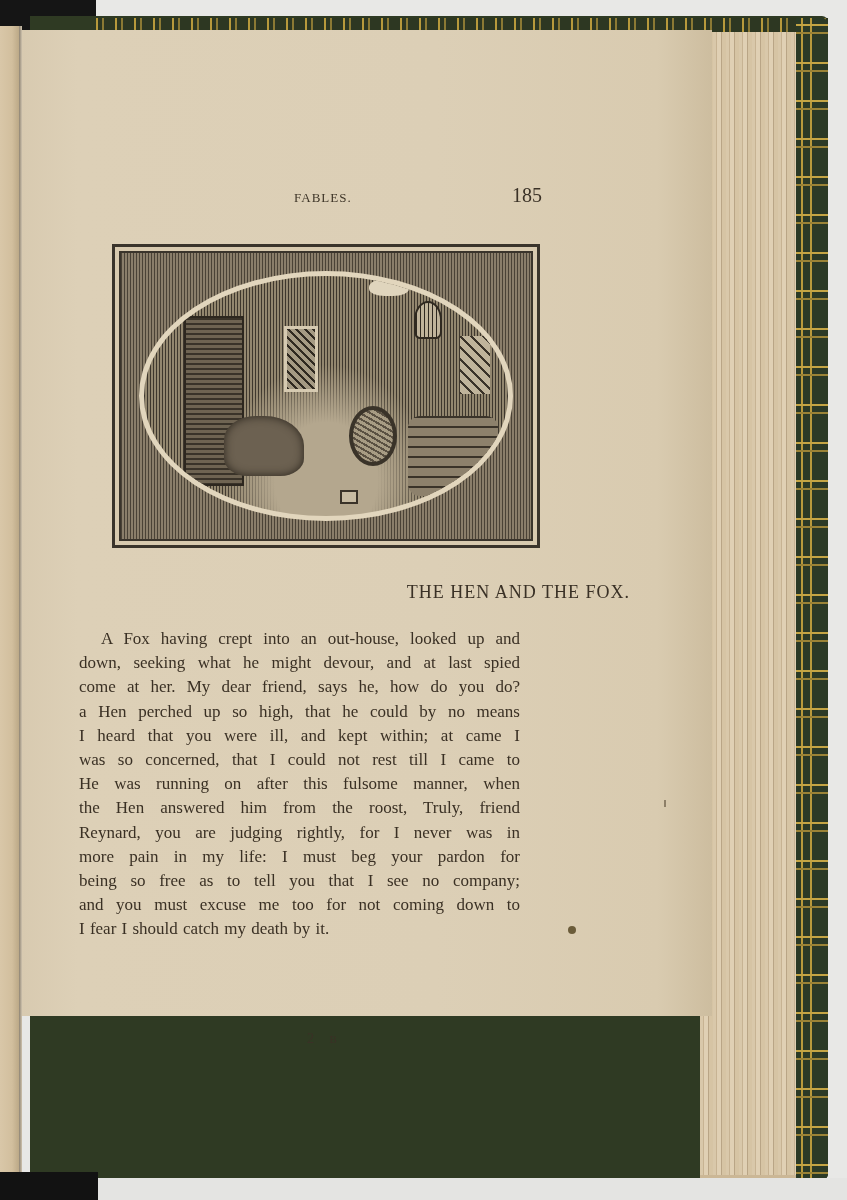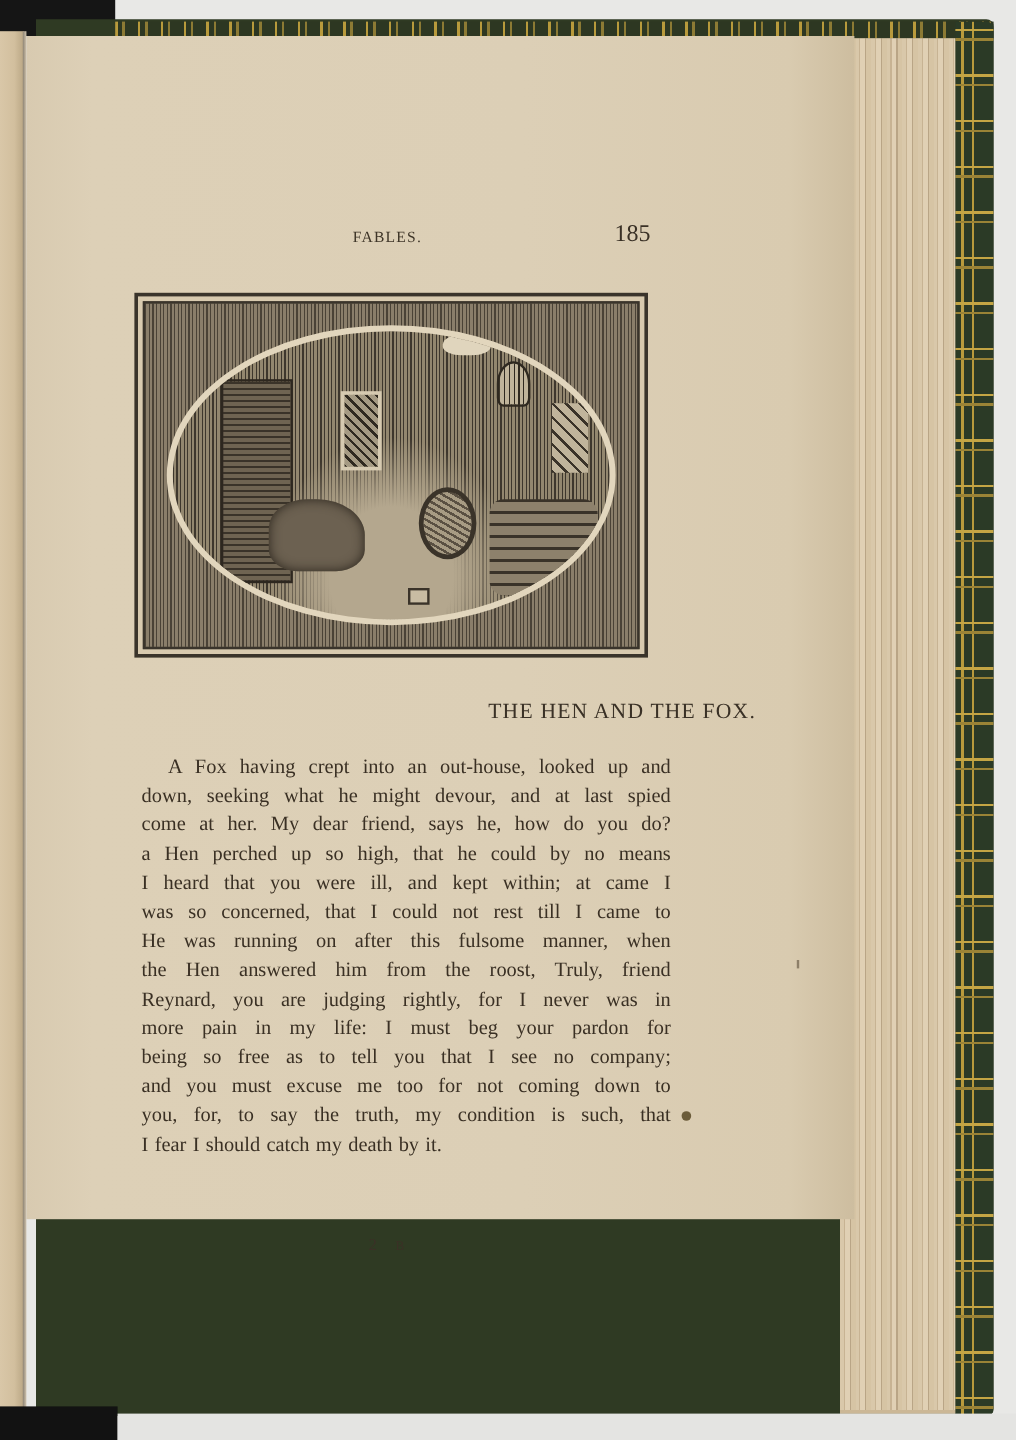--- a/index.html
+++ b/index.html
@@ -140,21 +140,21 @@
       background: #c8bca3; border: 2px solid #3a3329;
     }
     
     .fable-title {
       position: absolute; left: 0; width: 608px; top: 552px;
       text-align: right;
       font-size: 18px; letter-spacing: 1px; color: #3a3126;
     }
     .fable-body {
       position: absolute; left: 57px; top: 597px; width: 441px;
-      font-size: 17px; line-height: 24.2px; color: #3a3024; margin-left: 39px;
+      font-size: 17px; line-height: 24.2px; color: #3a3024;
     }
     .fable-line {
       display: block; text-align: justify; text-align-last: justify;
       white-space: nowrap; word-spacing: 1px;
     }
     .fable-line.first { text-indent: 22px; }
     .fable-line.last { text-align-last: left; }
     .signature-mark {
       position: absolute; left: 285px; top: 1001px;
       font-size: 14px; letter-spacing: 6px; color: #3a3126;
@@ -206,21 +206,20 @@
     <span class="fable-line">come at her.  My dear friend, says he, how do you do?</span>
     <span class="fable-line">a Hen perched up so high, that he could by no means</span>
     <span class="fable-line">I heard that you were ill, and kept within; at came I</span>
     <span class="fable-line">was so concerned, that I could not rest till I came to</span>
     <span class="fable-line">He was running on after this fulsome manner, when</span>
     <span class="fable-line">the Hen answered him from the roost, Truly, friend</span>
     <span class="fable-line">Reynard, you are judging rightly, for I never was in</span>
     <span class="fable-line">more pain in my life: I must beg your pardon for</span>
     <span class="fable-line">being so free as to tell you that I see no company;</span>
     <span class="fable-line">and you must excuse me too for not coming down to</span>
-    <span class="fable-line">you, for, to say the truth, my condition is such, that</span>
     <span class="fable-line last">I fear I should catch my death by it.</span>
   </div>
 
   <div class="signature-mark">
     <span>2</span>
     <span class="small-b">B</span>
   </div>
 
   <div class="foxing-spot"></div>
   <div class="speck" style="left:642px; top:770px;"></div>

